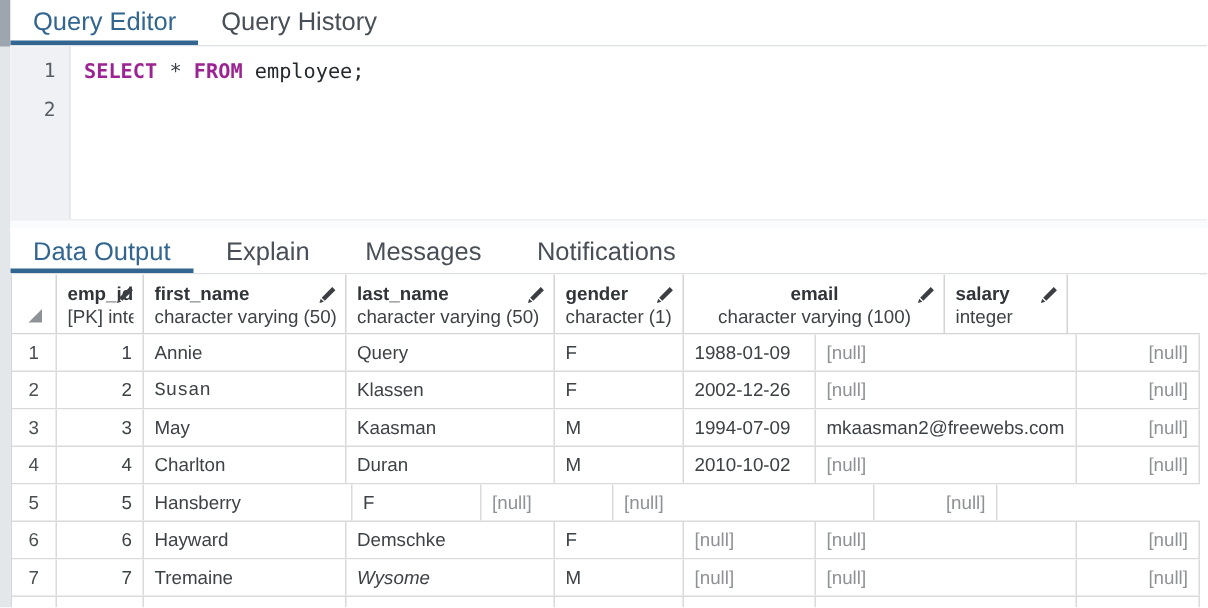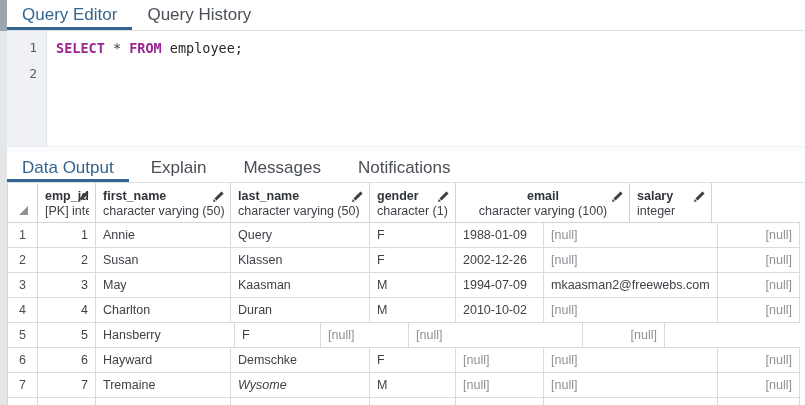--- a/index.html
+++ b/index.html
@@ -166,21 +166,21 @@
           <div class="dcell" style="width: 135px;">Annie</div>
           <div class="dcell" style="width: 139px;">Query</div>
           <div class="dcell" style="width: 86px;">F</div>
           <div class="dcell" style="width: 88px;">1988-01-09</div>
           <div class="dcell null" style="width: 174px;">[null]</div>
           <div class="dcell right null" style="width: 82px;">[null]</div>
         </div>
         <div class="drow">
           <div class="dcell num" style="width: 30px;">2</div>
           <div class="dcell right" style="width: 58px;">2</div>
-          <div class="dcell" style="width: 135px;">Susan</div>
+          <div class="dcell" style="width: 135px; font-family: Liberation Mono, monospace;">Susan</div>
           <div class="dcell" style="width: 139px;">Klassen</div>
           <div class="dcell" style="width: 86px;">F</div>
           <div class="dcell" style="width: 88px;">2002-12-26</div>
           <div class="dcell null" style="width: 174px;">[null]</div>
           <div class="dcell right null" style="width: 82px;">[null]</div>
         </div>
         <div class="drow">
           <div class="dcell num" style="width: 30px;">3</div>
           <div class="dcell right" style="width: 58px;">3</div>
           <div class="dcell" style="width: 135px;">May</div>

